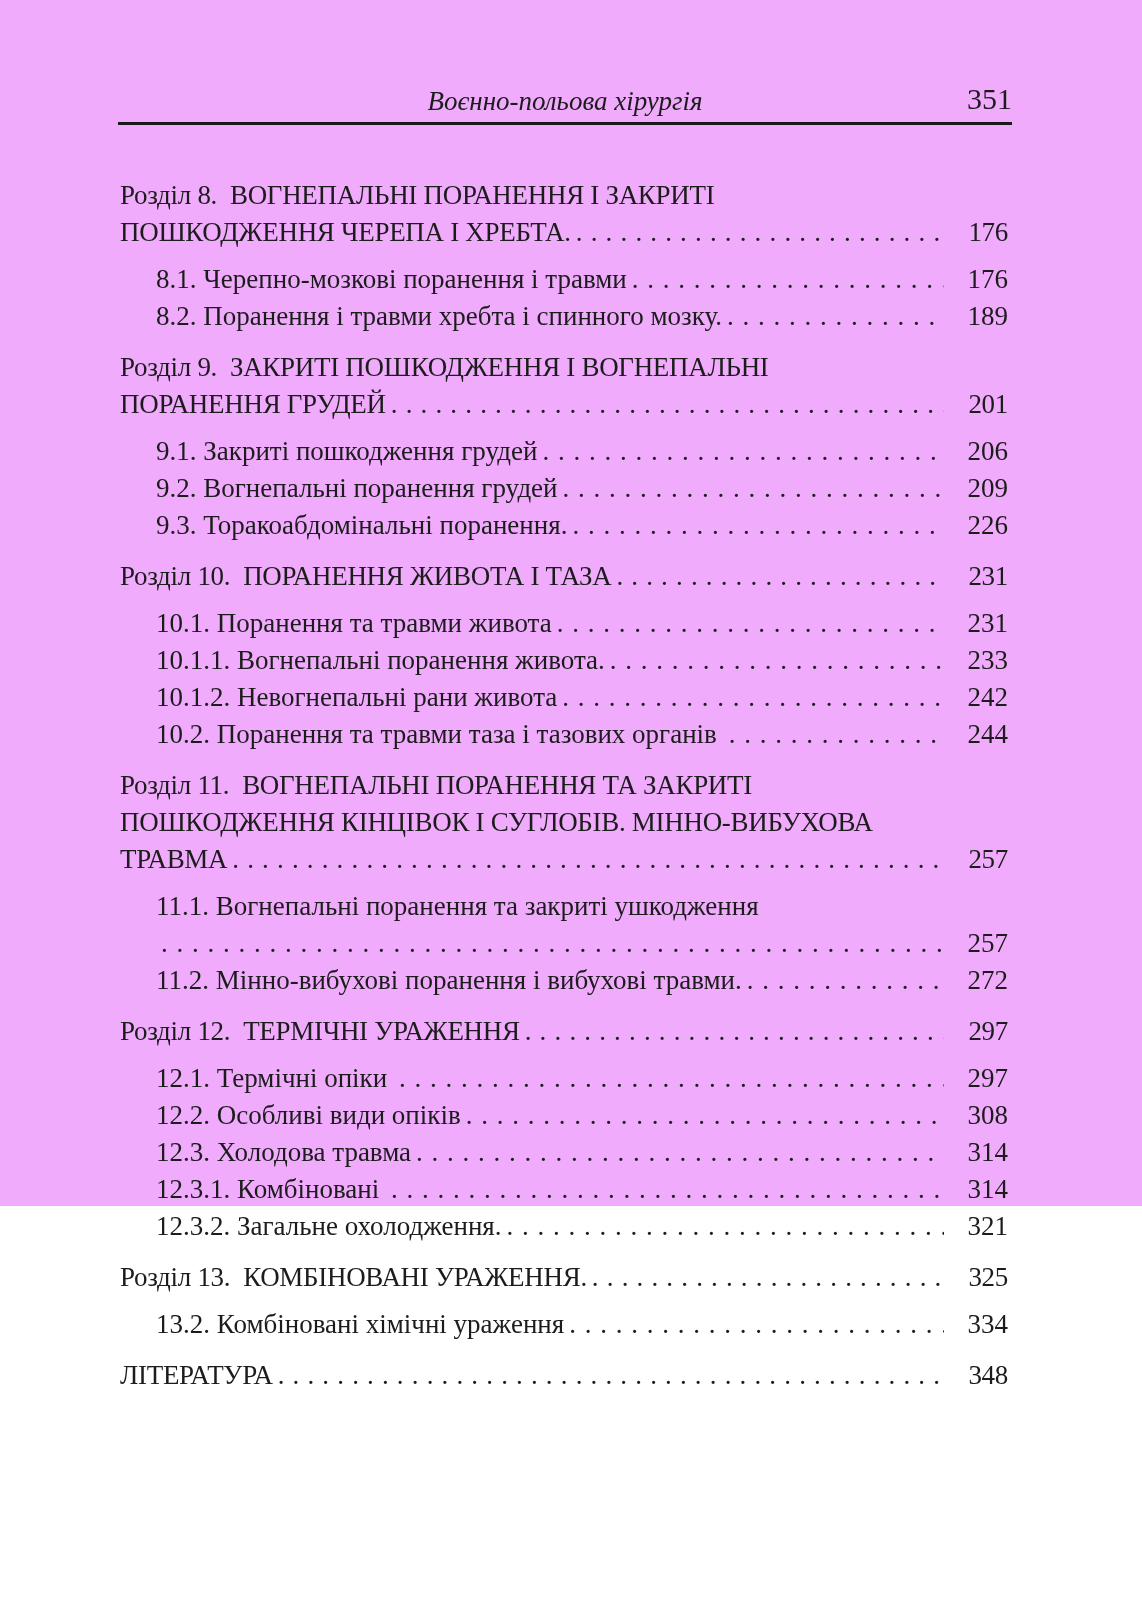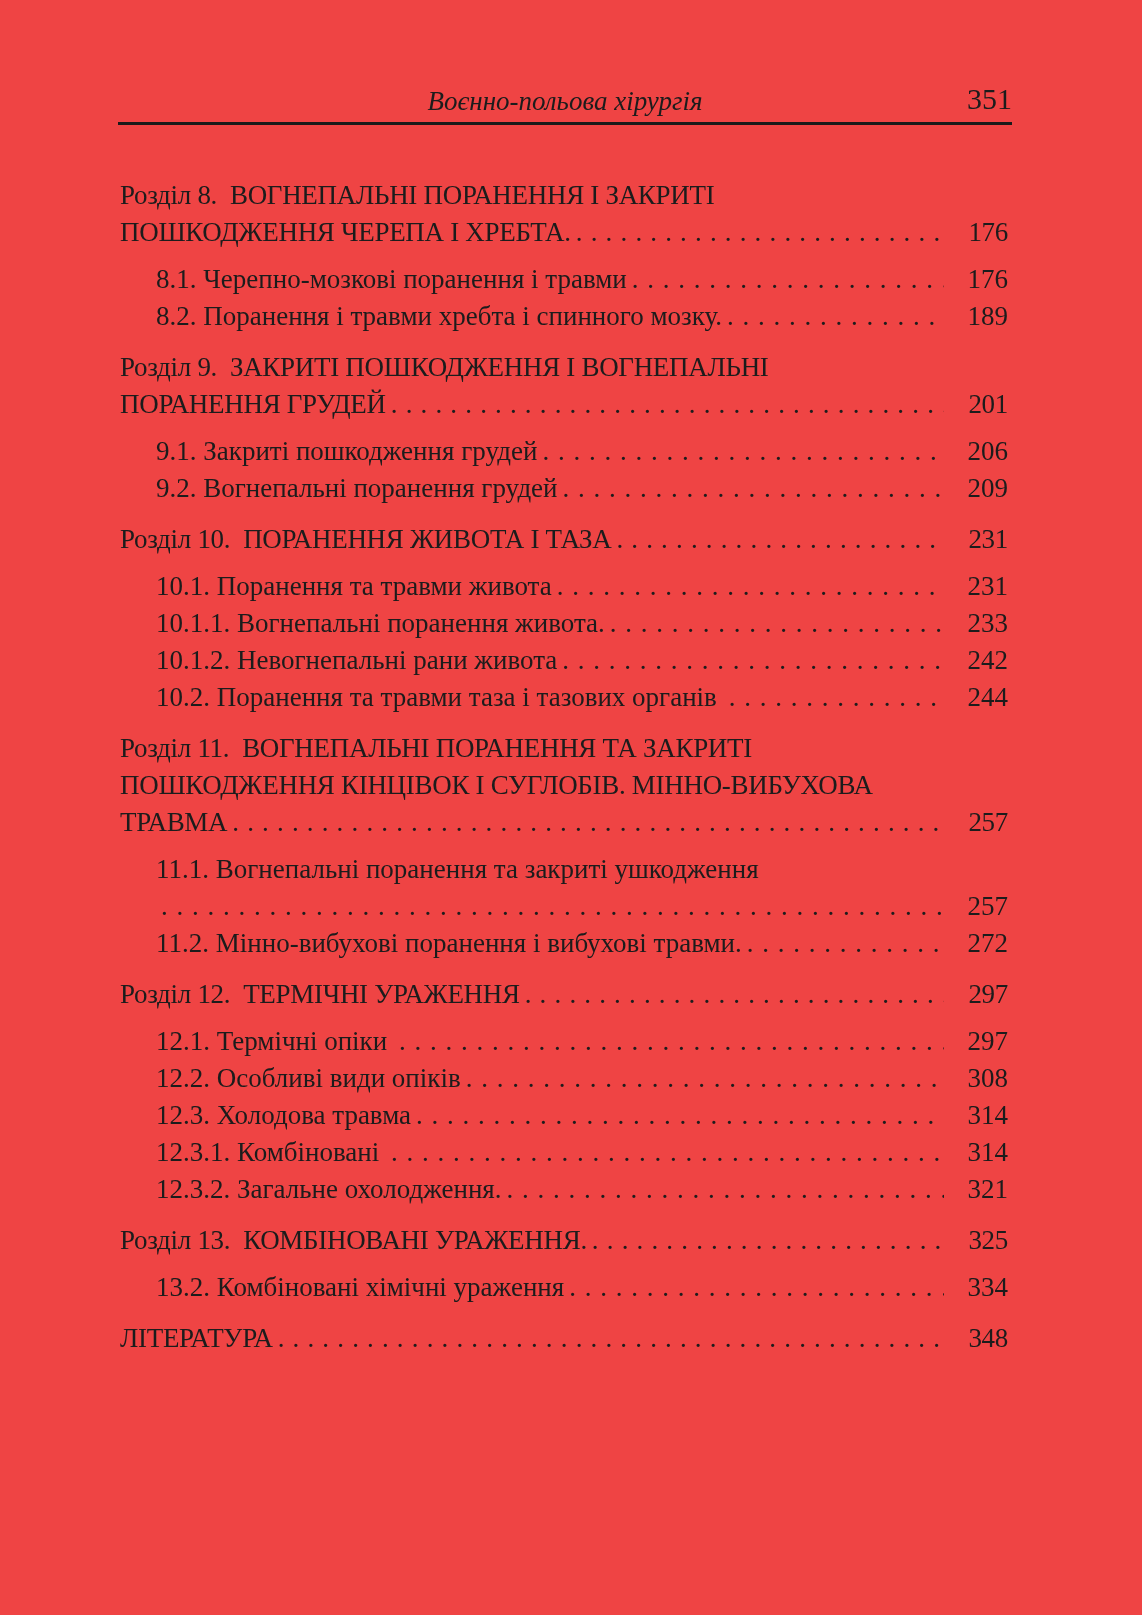--- a/index.html
+++ b/index.html
@@ -10,22 +10,22 @@
   body {
     width: 1142px;
     height: 1615px;
     overflow: hidden;
     font-family: "Liberation Serif", "DejaVu Serif", serif;
     color: #1c1c1c;
   }
   .page {
     position: relative;
     width: 1142px;
-    height: 1615px;
-    background: #ef4444;
+    height: 1206px;
+    background: #f0abfc;
   }
   .page-header {
     position: absolute;
     top: 84px;
     left: 118px;
     right: 130px;
     height: 38px;
   }
   .running-title {
     text-align: center;
@@ -119,20 +119,23 @@
       <div class="entry chapter">
         <div class="entry-line">Розділ 9.  ЗАКРИТІ ПОШКОДЖЕННЯ І ВОГНЕПАЛЬНІ</div>
         <div class="entry-line last"><span class="t">ПОРАНЕННЯ ГРУДЕЙ</span><span class="dots"></span><span class="pg">201</span></div>
       </div>
       <div class="entry section">
         <div class="entry-line last"><span class="t">9.1. Закриті пошкодження грудей</span><span class="dots"></span><span class="pg">206</span></div>
       </div>
       <div class="entry section">
         <div class="entry-line last"><span class="t">9.2. Вогнепальні поранення грудей</span><span class="dots"></span><span class="pg">209</span></div>
       </div>
+      <div class="entry section">
+        <div class="entry-line last"><span class="t">9.3. Торакоабдомінальні поранення.</span><span class="dots"></span><span class="pg">226</span></div>
+      </div>
       <div class="entry chapter">
         <div class="entry-line last"><span class="t">Розділ 10.  ПОРАНЕННЯ ЖИВОТА І ТАЗА</span><span class="dots"></span><span class="pg">231</span></div>
       </div>
       <div class="entry section">
         <div class="entry-line last"><span class="t">10.1. Поранення та травми живота</span><span class="dots"></span><span class="pg">231</span></div>
       </div>
       <div class="entry section">
         <div class="entry-line last"><span class="t">10.1.1. Вогнепальні поранення живота.</span><span class="dots"></span><span class="pg">233</span></div>
       </div>
       <div class="entry section">

